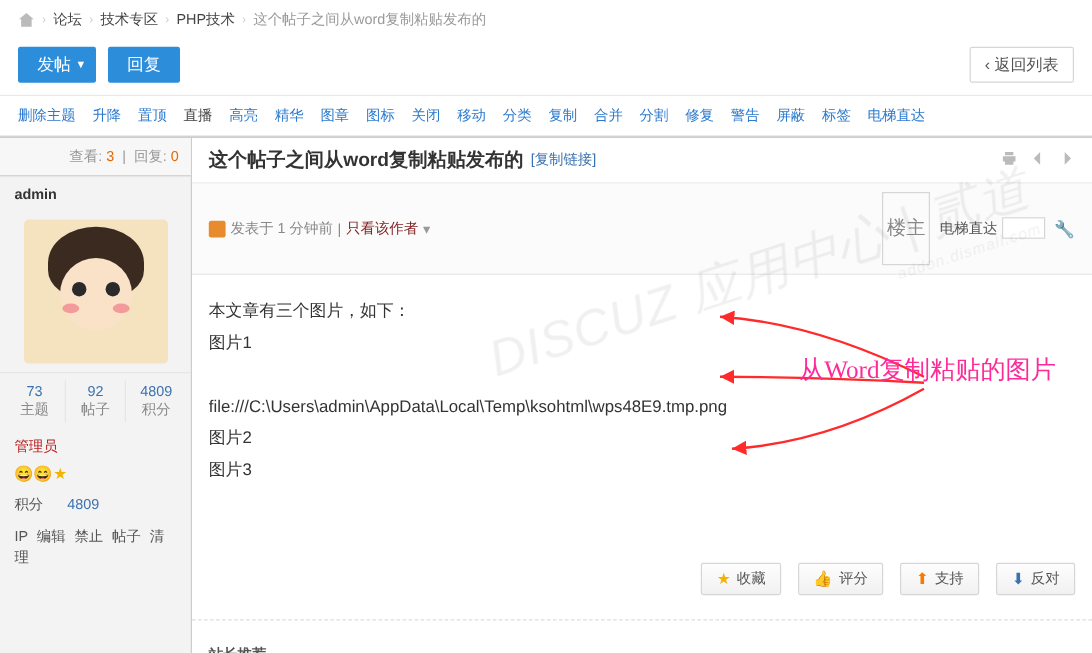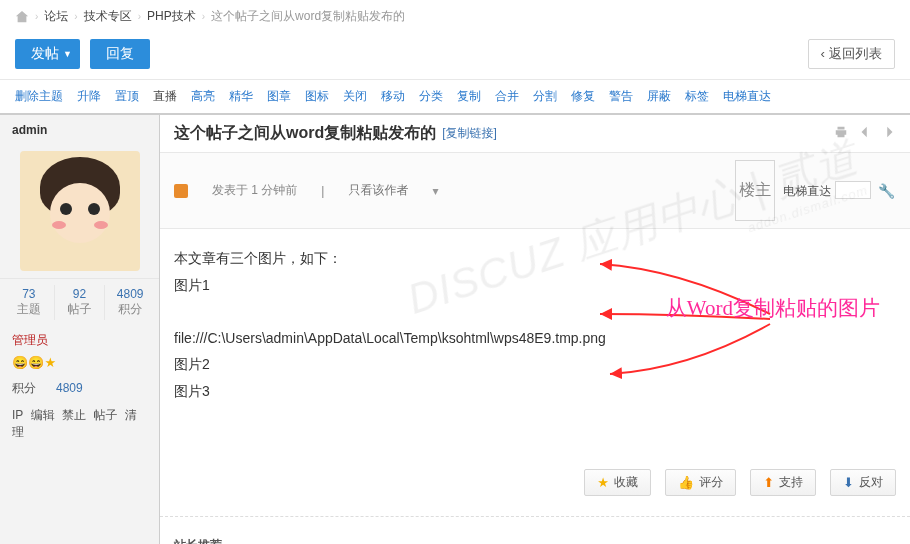--- a/index.html
+++ b/index.html
@@ -41,23 +41,23 @@
 .points { padding: 4px 12px; color: #555; }
 .points .pv { color: #3a72b0; margin-left: 20px; }
 .ipline { padding: 6px 12px; color: #555; }
 .ipline a { color: #555; margin-right: 4px; }
 .content { flex: 1; background: #fff; }
 .thread-title { padding: 8px 14px; border-bottom: 1px solid #e8e8e8; display: flex; align-items: center; }
 .thread-title h1 { font-size: 16px; font-weight: bold; color: #333; display: inline; }
 .thread-title .copylink { color: #3a72b0; font-size: 12px; margin-left: 6px; }
 .thread-tools { margin-left: auto; display: flex; gap: 10px; color: #aaa; }
 .thread-tools svg { width: 14px; height: 14px; }
-.postmeta { padding: 7px 14px; border-bottom: 1px solid #e8e8e8; display: flex; align-items: center; gap: 24px; color: #888; background: #fbfbfb; }
+.postmeta { padding: 7px 14px; border-bottom: 1px solid #e8e8e8; display: flex; align-items: center; gap: 4px; color: #888; background: #fbfbfb; }
 .postmeta .uicon { width: 14px; height: 14px; background: #e88b2c; display: inline-block; border-radius: 2px; }
-.postmeta .only { color: #737373; }
+.postmeta .only { color: #7f1d1d; }
 .postmeta .right { margin-left: auto; display: flex; align-items: center; gap: 8px; }
 .floor-box { border: 1px solid #d6d6d6; padding: 19px 3px; font-size: 16px; color: #888; }
 .elev { color: #555; }
 .elev input { width: 36px; border: 1px solid #d6d6d6; height: 18px; }
 .wrench { color: #2b7acd; font-size: 14px; }
 .postbody { padding: 16px 14px; font-size: 14px; line-height: 1.9; color: #333; position: relative; min-height: 230px; }
 .annotation { position: absolute; right: 30px; top: 60px; color: #ff2a9a; font-size: 21px; font-family: KaiTi, serif; }
 .arrows { position: absolute; left: 430px; top: 30px; width: 200px; height: 130px; pointer-events: none; }
 .actions { padding: 10px 14px; display: flex; justify-content: flex-end; gap: 14px; }
 .actbtn { border: 1px solid #d6d6d6; background: linear-gradient(#fdfdfd,#f1f1f1); padding: 4px 12px; border-radius: 2px; display: inline-flex; align-items: center; gap: 5px; cursor: pointer; color: #555; }
@@ -112,20 +112,25 @@
     <a>分割</a>
     <a>修复</a>
     <a>警告</a>
     <a>屏蔽</a>
     <a>标签</a>
     <a>电梯直达</a>
   </div>
 
 <div class="main">
   <div class="side">
+    <div class="stats-top">
+      <span>查看:</span> <span class="v1">3</span>
+      &nbsp;|&nbsp;
+      <span>回复:</span> <span class="v2">0</span>
+    </div>
     <div class="author">admin</div>
     <div class="avatar-wrap">
       <span class="avatar">
         <span class="hair"></span><span class="face"></span>
         <span class="eye l"></span><span class="eye r"></span>
         <span class="blush l"></span><span class="blush r"></span>
       </span>
     </div>
     <div class="ustats">
       <div class="col"><span class="num">73</span><span class="lbl">主题</span></div>

